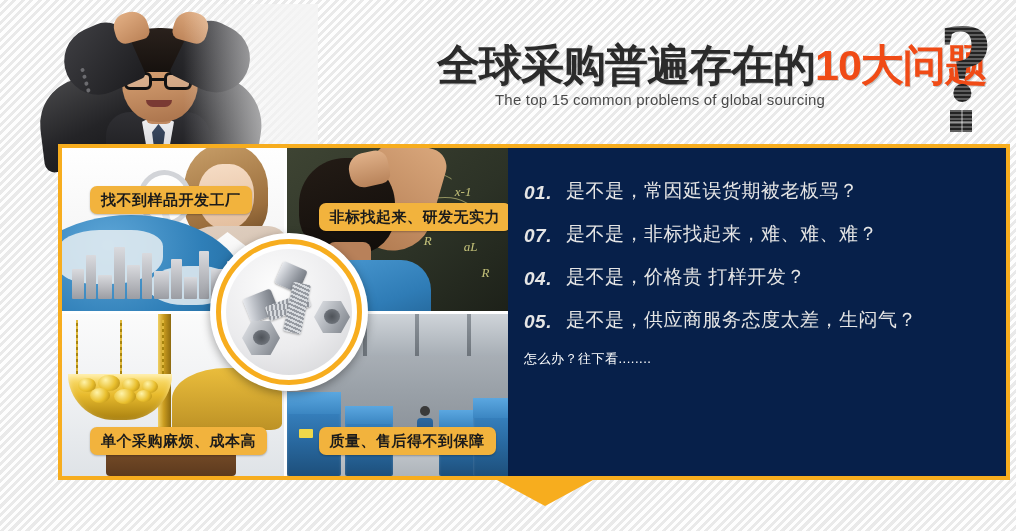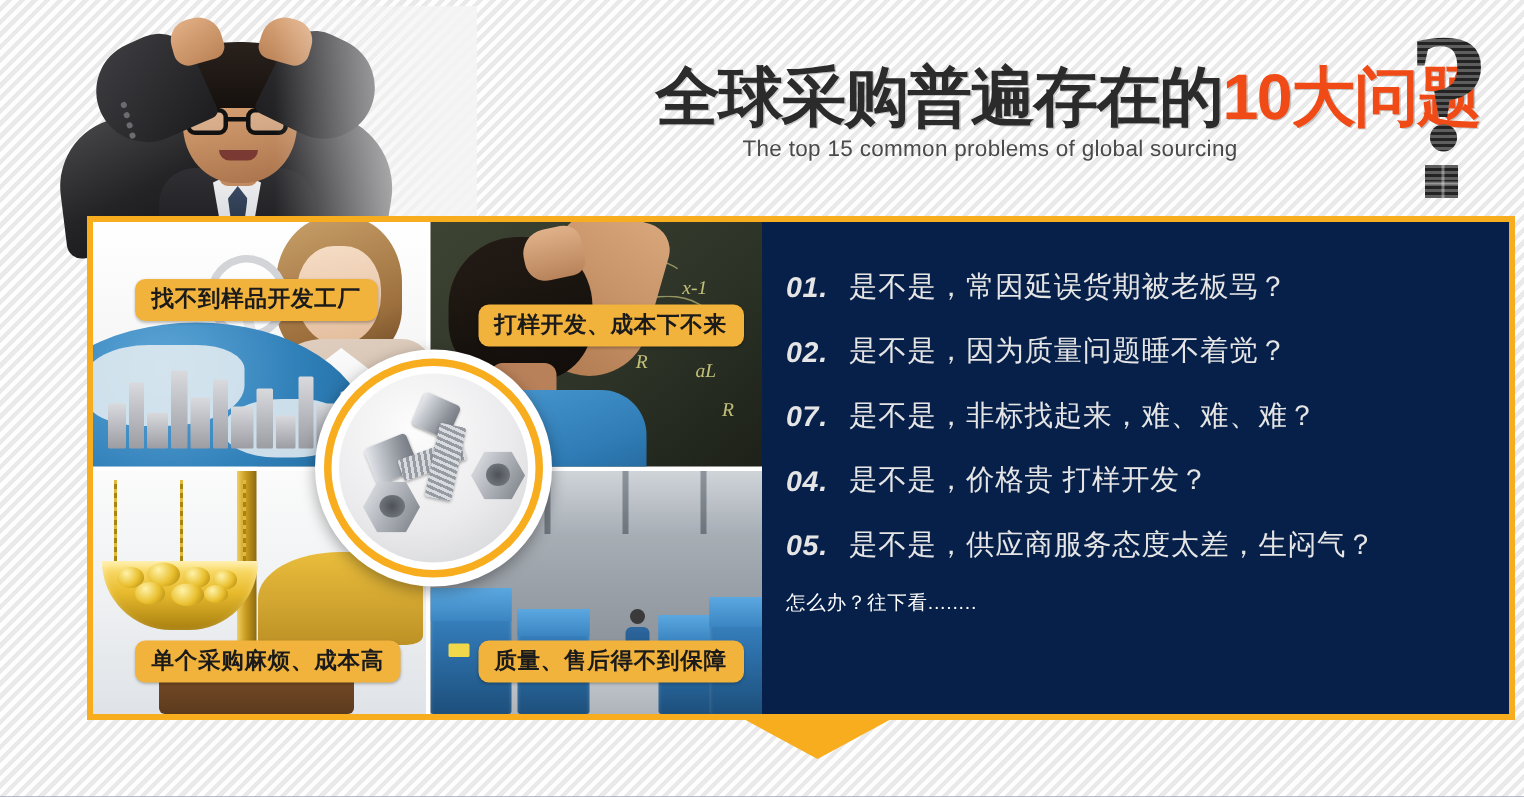--- a/index.html
+++ b/index.html
@@ -627,21 +627,21 @@
         <div class="c2-chalk" style="left:88%;top:72%;">R</div>
         <div class="c2-chalk" style="left:54%;top:34%;">L</div>
         <div class="c2-chalk" style="left:62%;top:52%;">R</div>
         <div class="c2-curve" style="left:46%;top:14%;width:70px;height:40px;"></div>
         <div class="c2-curve" style="left:58%;top:30%;width:58px;height:34px;"></div>
         <div class="c2-arm"></div>
         <div class="c2-hair"></div>
         <div class="c2-neck"></div>
         <div class="c2-shirt"></div>
         <div class="c2-hand"></div>
-        <div class="tag tag-2">打样开发、成本下不来</div>
+        <div class="tag tag-2">非标找起来、研发无实力</div>
       </div>
 
       <div class="cell c3">
         <div class="c3-post"></div>
         <div class="c3-base"></div>
         <div class="c3-oil"></div>
         <div class="c3-chain" style="left:14px;"></div>
         <div class="c3-chain" style="left:58px;"></div>
         <div class="c3-chain" style="left:100px;"></div>
         <div class="c3-pan">
@@ -699,24 +699,20 @@
         </div>
       </div>
     </div>
 
     <div id="list">
       <div class="li">
         <span class="li-num">01.</span>
         <span class="li-txt">是不是，常因延误货期被老板骂？</span>
       </div>
       <div class="li">
-        <span class="li-num">02.</span>
-        <span class="li-txt">是不是，因为质量问题睡不着觉？</span>
-      </div>
-      <div class="li">
         <span class="li-num">07.</span>
         <span class="li-txt">是不是，非标找起来，难、难、难？</span>
       </div>
       <div class="li">
         <span class="li-num">04.</span>
         <span class="li-txt">是不是，价格贵 打样开发？</span>
       </div>
       <div class="li">
         <span class="li-num">05.</span>
         <span class="li-txt">是不是，供应商服务态度太差，生闷气？</span>

